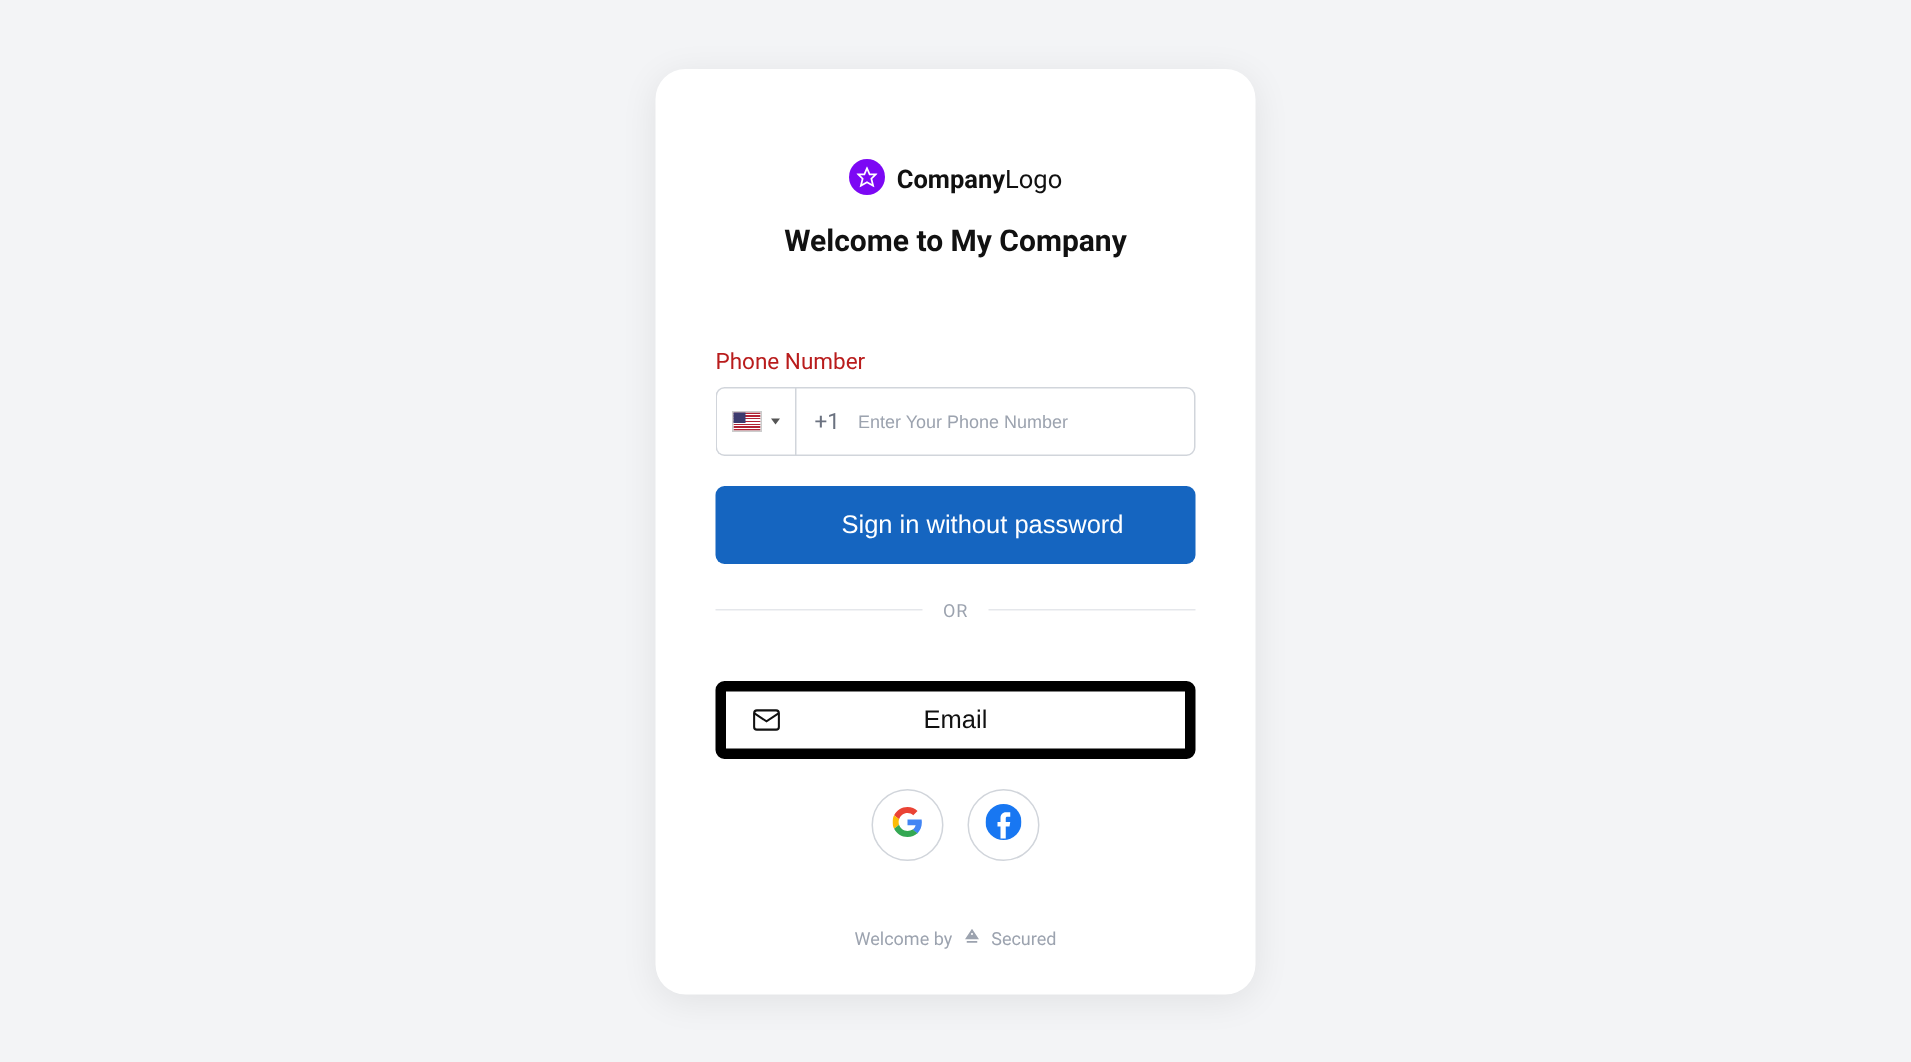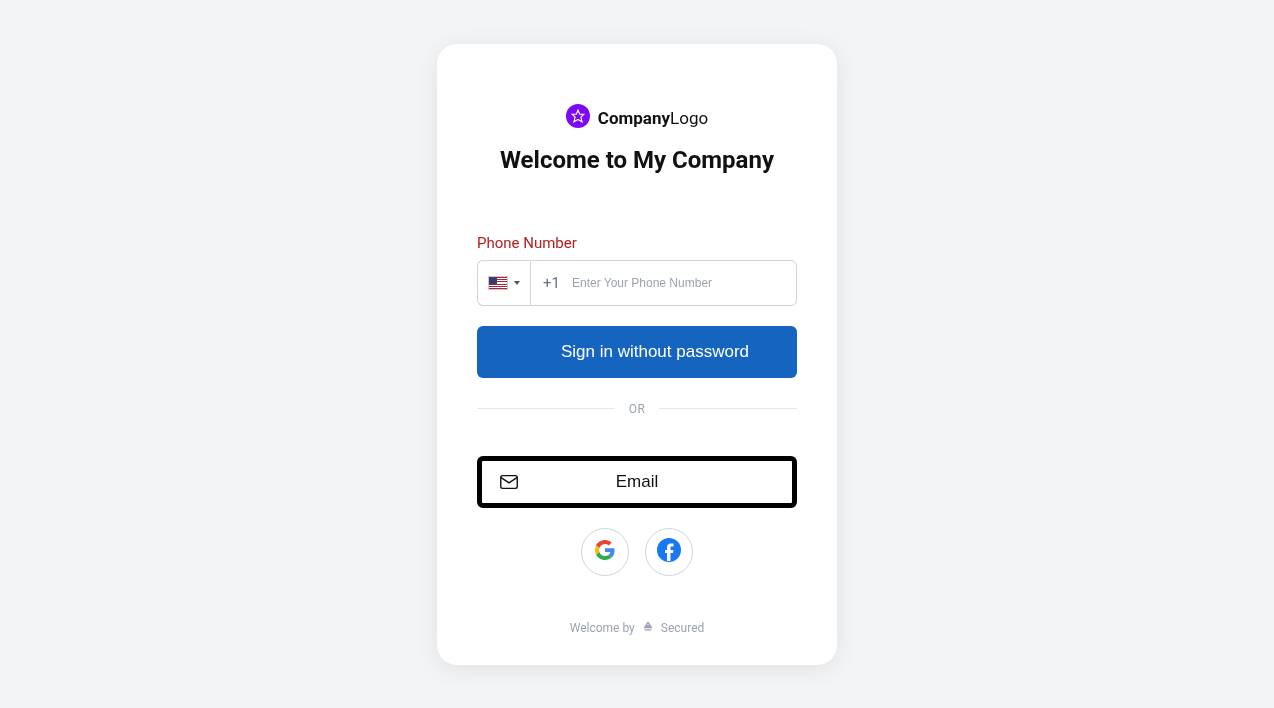--- a/index.html
+++ b/index.html
@@ -54,21 +54,21 @@
     
     .logo-text .bold {
       font-weight: 700;
     }
     
     .logo-text .light {
       font-weight: 400;
     }
     
     .heading {
-      font-size: 24px;
+      font-size: 20px;
       font-weight: 700;
       color: #111;
       text-align: center;
       margin-bottom: 60px;
     }
     
     .field-label {
       font-size: 15px;
       color: #b91c1c;
       align-self: flex-start;
@@ -195,21 +195,21 @@
       font-size: 12px;
       color: #9ca3af;
       letter-spacing: 0.5px;
     }
     
     .email-btn {
       width: 100%;
       height: 52px;
       background-color: #ffffff;
       color: #111;
-      border: 5px solid #000000;
+      border: 7px solid #000000;
       border-radius: 6px;
       font-size: 17px;
       cursor: pointer;
       display: flex;
       align-items: center;
       justify-content: center;
       position: relative;
       margin-bottom: 20px;
     }
     

